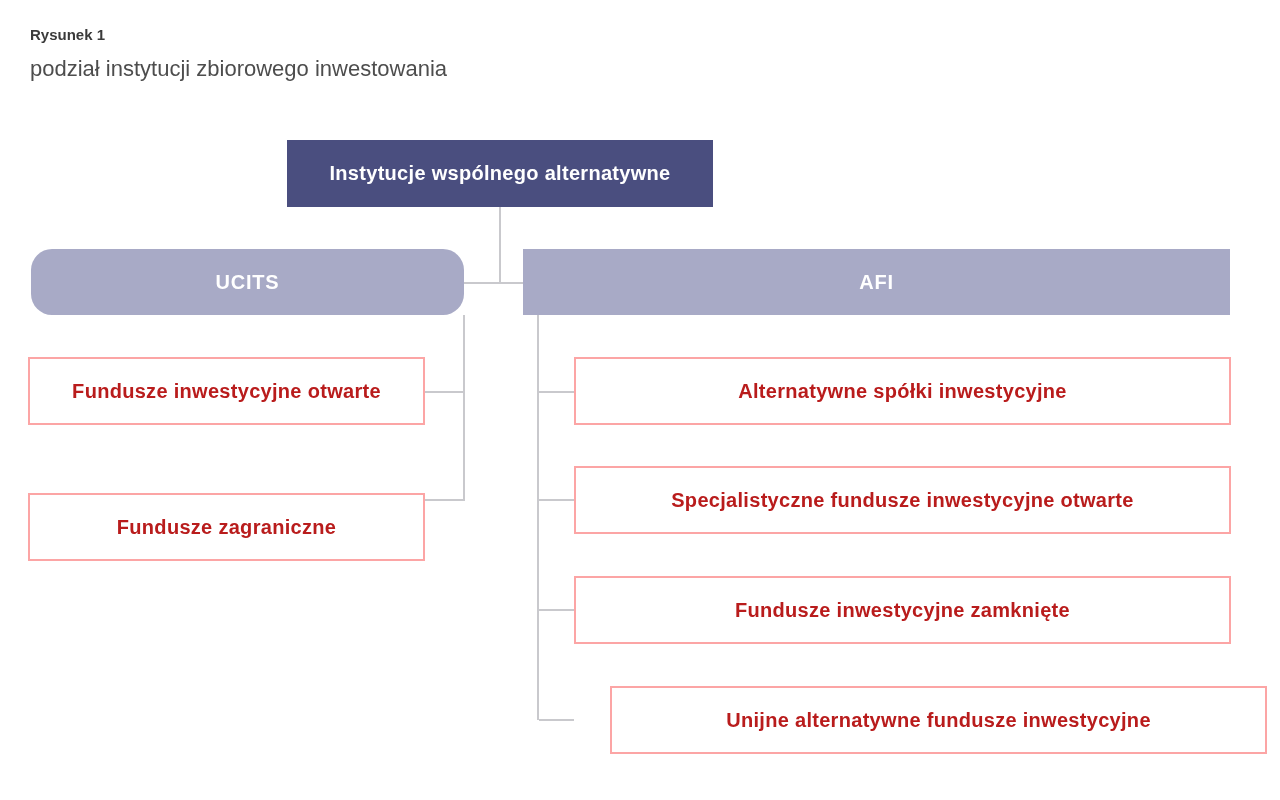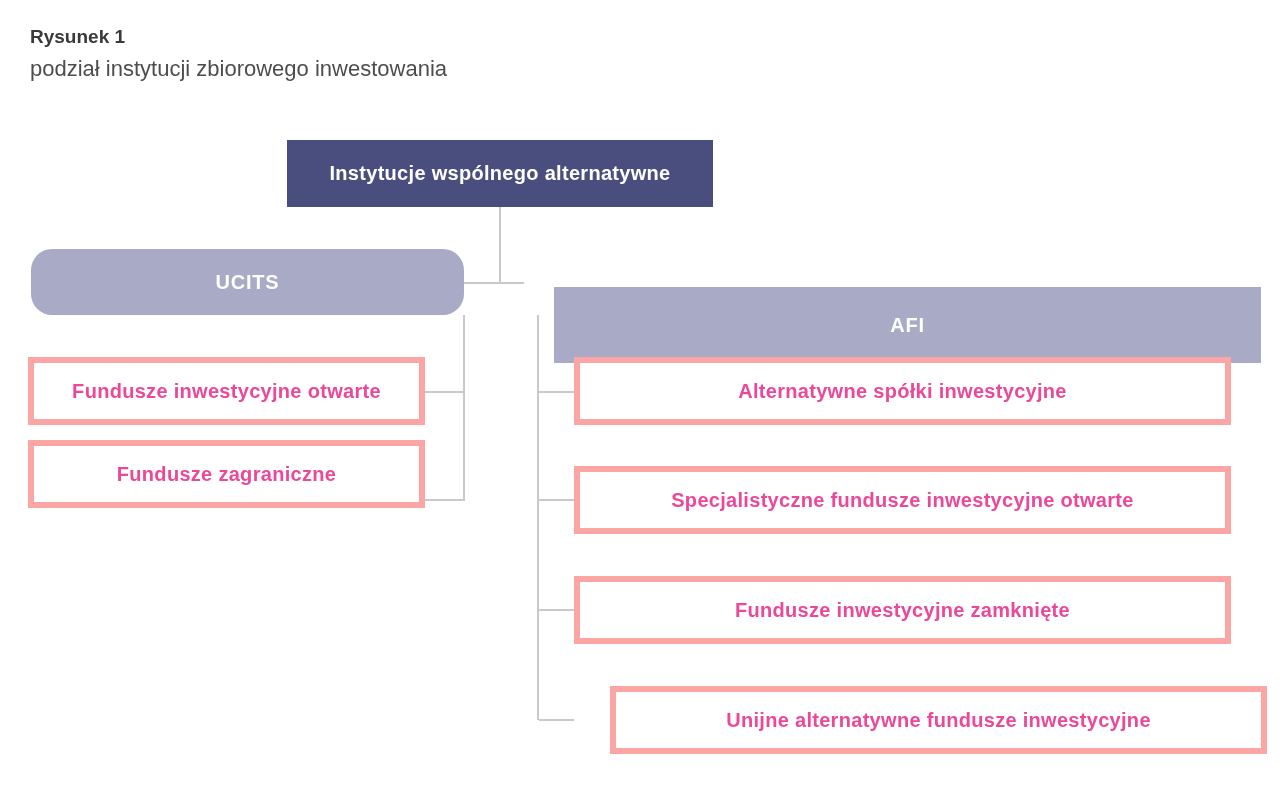--- a/index.html
+++ b/index.html
@@ -7,21 +7,21 @@
     position: relative;
     width: 1280px;
     height: 800px;
     background: #ffffff;
     font-family: "Liberation Sans", sans-serif;
     overflow: hidden;
   }
   .fig-title {
     position: absolute;
     left: 30px; top: 26px;
-    font-size: 19px;
+    font-size: 15px;
     font-weight: bold;
     color: #3a3a3a;
   }
   .fig-caption {
     position: absolute;
     left: 30px; top: 56px;
     font-size: 22px;
     font-weight: 400;
     color: #4d4d4d;
   }
@@ -40,29 +40,29 @@
     left: 287px; top: 140px; width: 426px; height: 67px;
     background: #4a4e7f;
     color: #ffffff;
   }
   .node-branch {
     background: #a8aac6;
     color: #ffffff;
     letter-spacing: 0.8px;
   }
   .branch-ucits { left: 31px;  top: 249px; width: 433px; height: 66px; border-radius: 21px; }
-  .branch-afi   { left: 554px; top: 249px; width: 707px; height: 76px; margin-top: 38px; }
+  .branch-afi   { left: 523px; top: 249px; width: 707px; height: 66px; }
   .node-leaf {
     background: #ffffff;
-    border: 6px solid #fca5a5;
-    color: #ec4899;
+    border: 2px solid #fca5a5;
+    color: #b91c1c;
   }
   .leaf-l { left: 28px; width: 397px; height: 68px; }
   .leaf-l1 { top: 357px; }
-  .leaf-l2 { top: 440px; }
+  .leaf-l2 { top: 493px; }
   .leaf-r { left: 574px; width: 657px; height: 68px; }
   .leaf-r1 { top: 357px; }
   .leaf-r2 { top: 466px; }
   .leaf-r3 { top: 576px; }
   .leaf-r4 { top: 686px; margin-left: 36px; }
   .conn {
     position: absolute;
     background: #c9c9cd;
   }
   .conn-root-v  { left: 499px; top: 207px; width: 2px;  height: 76px; }

